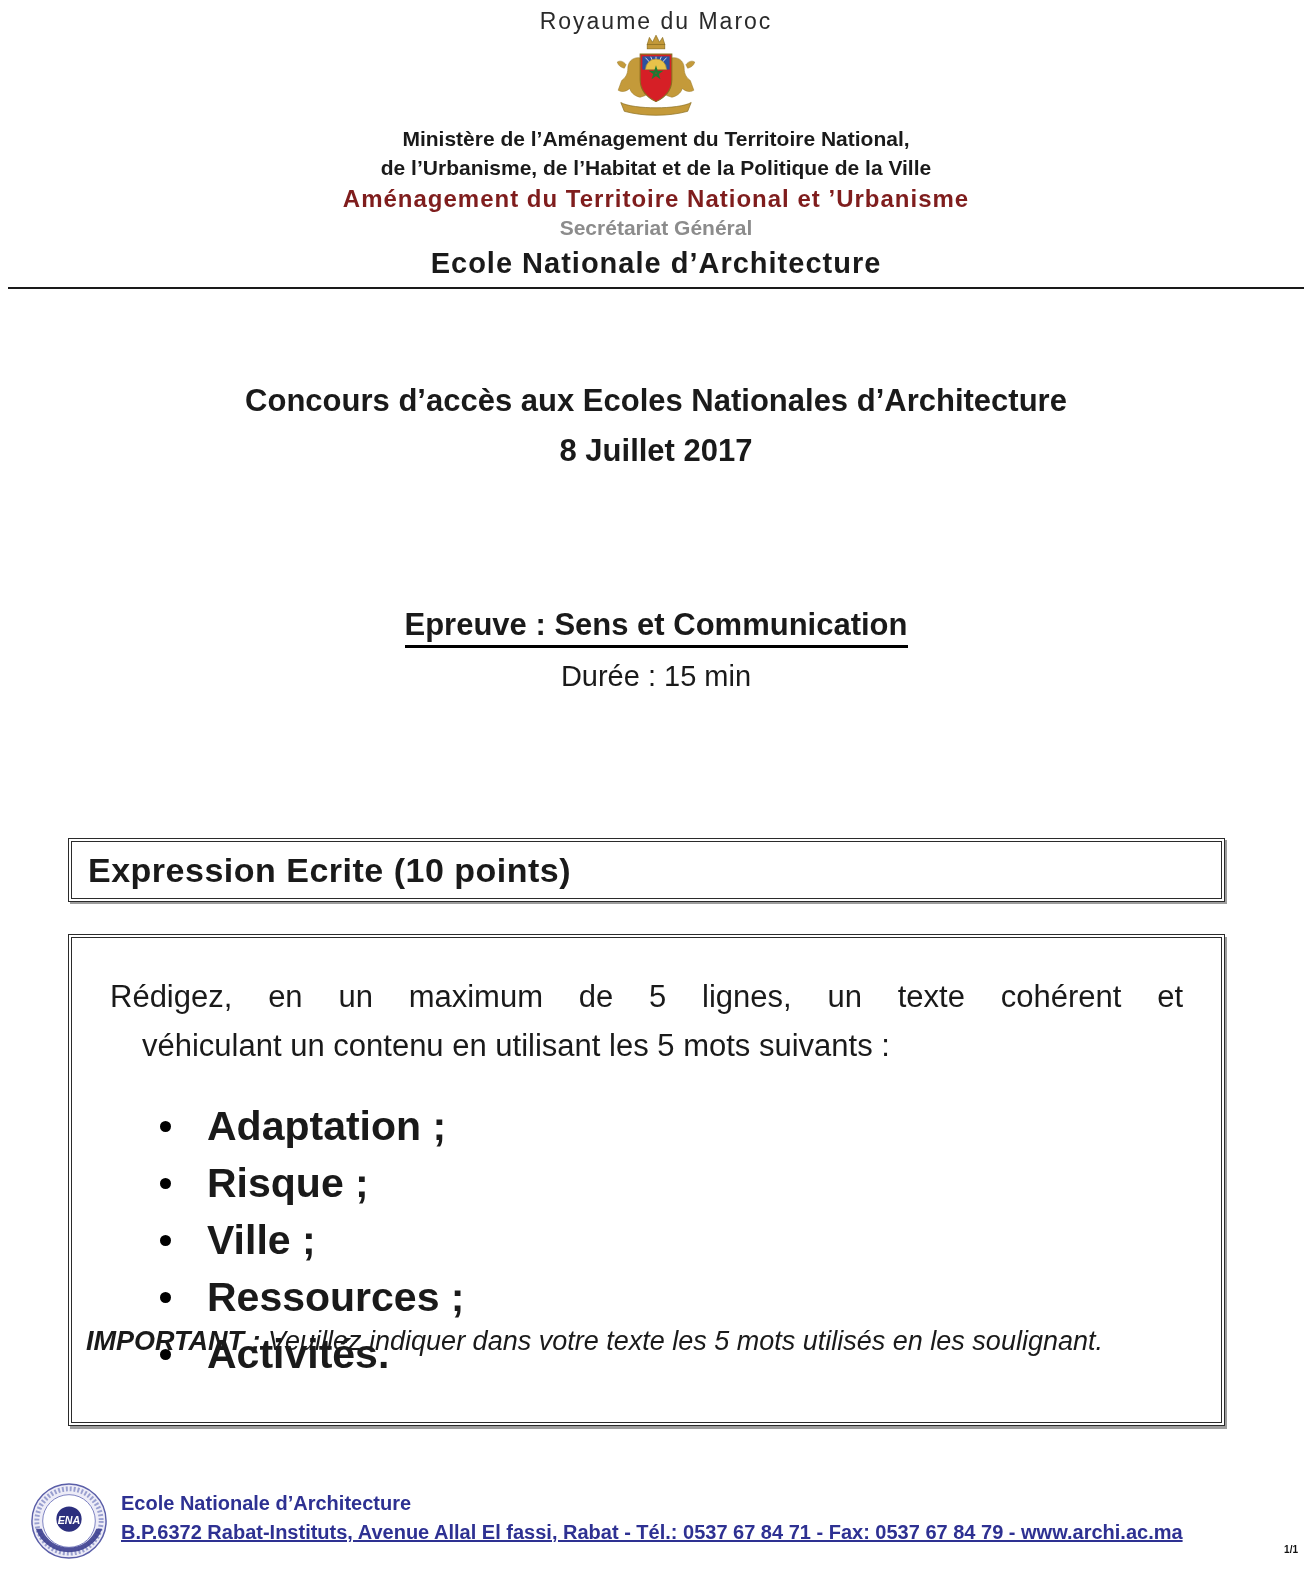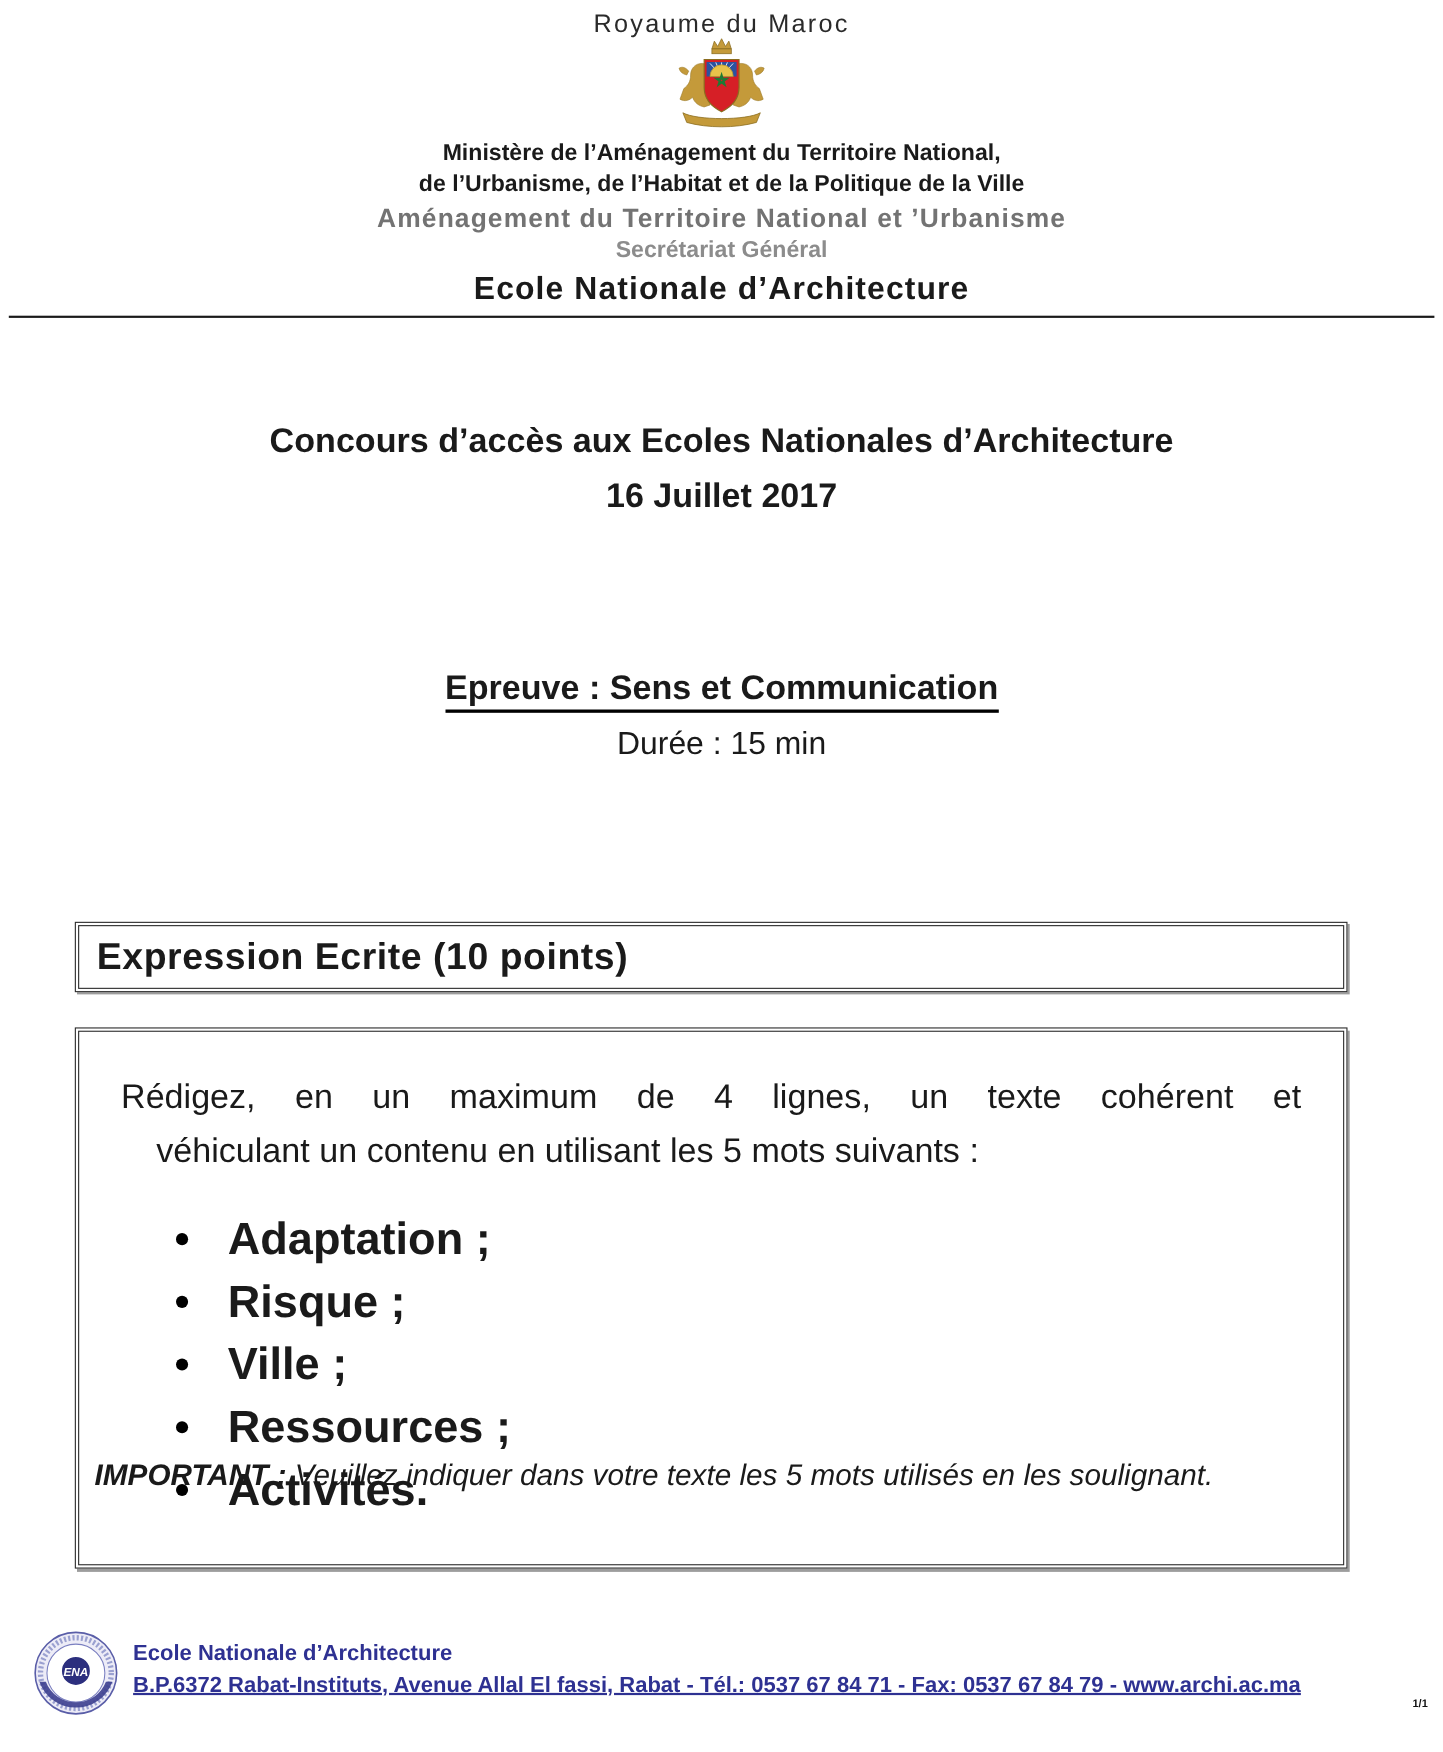--- a/index.html
+++ b/index.html
@@ -12,21 +12,21 @@
     overflow: hidden;
   }
   .abs { position: absolute; }
   .centered { left: 0; right: 0; text-align: center; }
 
   
   .kingdom { top: 8px; font-size: 23px; letter-spacing: 2px; color: #2a2a2a; }
   .coat { top: 33px; left: 50%; margin-left: -54px; width: 108px; height: 88px; }
   .ministry-1 { top: 127px; font-size: 21px; font-weight: 700; }
   .ministry-2 { top: 156px; font-size: 21px; font-weight: 700; }
-  .dept-1 { top: 185px; font-size: 24px; font-weight: 700; color: #737373; letter-spacing: 1px; }
+  .dept-1 { top: 185px; font-size: 24px; font-weight: 700; color: #7f1d1d; letter-spacing: 1px; }
   .dept-2 { top: 216px; font-size: 21px; font-weight: 700; color: #8c8c8c; }
   .school { top: 247px; font-size: 29px; font-weight: 700; letter-spacing: 1px; }
   .header-rule { top: 287px; left: 8px; width: 1296px; border-top: 2px solid #1a1a1a; height: 0; }
 
   
   .exam-title-1 { top: 383px; font-size: 31px; font-weight: 700; }
   .exam-title-2 { top: 433px; font-size: 31px; font-weight: 700; }
   .exam-subject { top: 607px; font-size: 31px; font-weight: 700; }
   .exam-subject .underlined { border-bottom: 3px solid #000; padding-bottom: 3px; }
   .exam-duration { top: 660px; font-size: 29px; }
@@ -117,33 +117,33 @@
   </div>
 
   <div class="abs centered ministry-1">Ministère de l’Aménagement du Territoire National,</div>
   <div class="abs centered ministry-2">de l’Urbanisme, de l’Habitat et de la Politique de la Ville</div>
   <div class="abs centered dept-1">Aménagement du Territoire National et ’Urbanisme</div>
   <div class="abs centered dept-2">Secrétariat Général</div>
   <div class="abs centered school">Ecole Nationale d’Architecture</div>
   <div class="abs header-rule"></div>
 
   <div class="abs centered exam-title-1">Concours d’accès aux Ecoles Nationales d’Architecture</div>
-  <div class="abs centered exam-title-2">16 Juillet 2017</div>
+  <div class="abs centered exam-title-2">8 Juillet 2017</div>
   <div class="abs centered exam-subject">
     <span class="underlined">Epreuve : Sens et Communication</span>
   </div>
   <div class="abs centered exam-duration">Durée : 15 min</div>
 
   <div class="abs section-head-box">
     <span class="section-heading">Expression Ecrite (10 points)</span>
   </div>
 
   <div class="abs section-body-box">
     <div class="instruction">
-      <div class="line-1">Rédigez, en un maximum de 4 lignes, un texte cohérent et</div>
+      <div class="line-1">Rédigez, en un maximum de 5 lignes, un texte cohérent et</div>
       <div class="line-2">véhiculant un contenu en utilisant les 5 mots suivants :</div>
     </div>
 
     <div class="bullet-list">
       <div class="bullet-row">
         <span class="bullet-dot"></span>
         <span class="bullet-label">Adaptation ;</span>
       </div>
       <div class="bullet-row">
         <span class="bullet-dot"></span>

